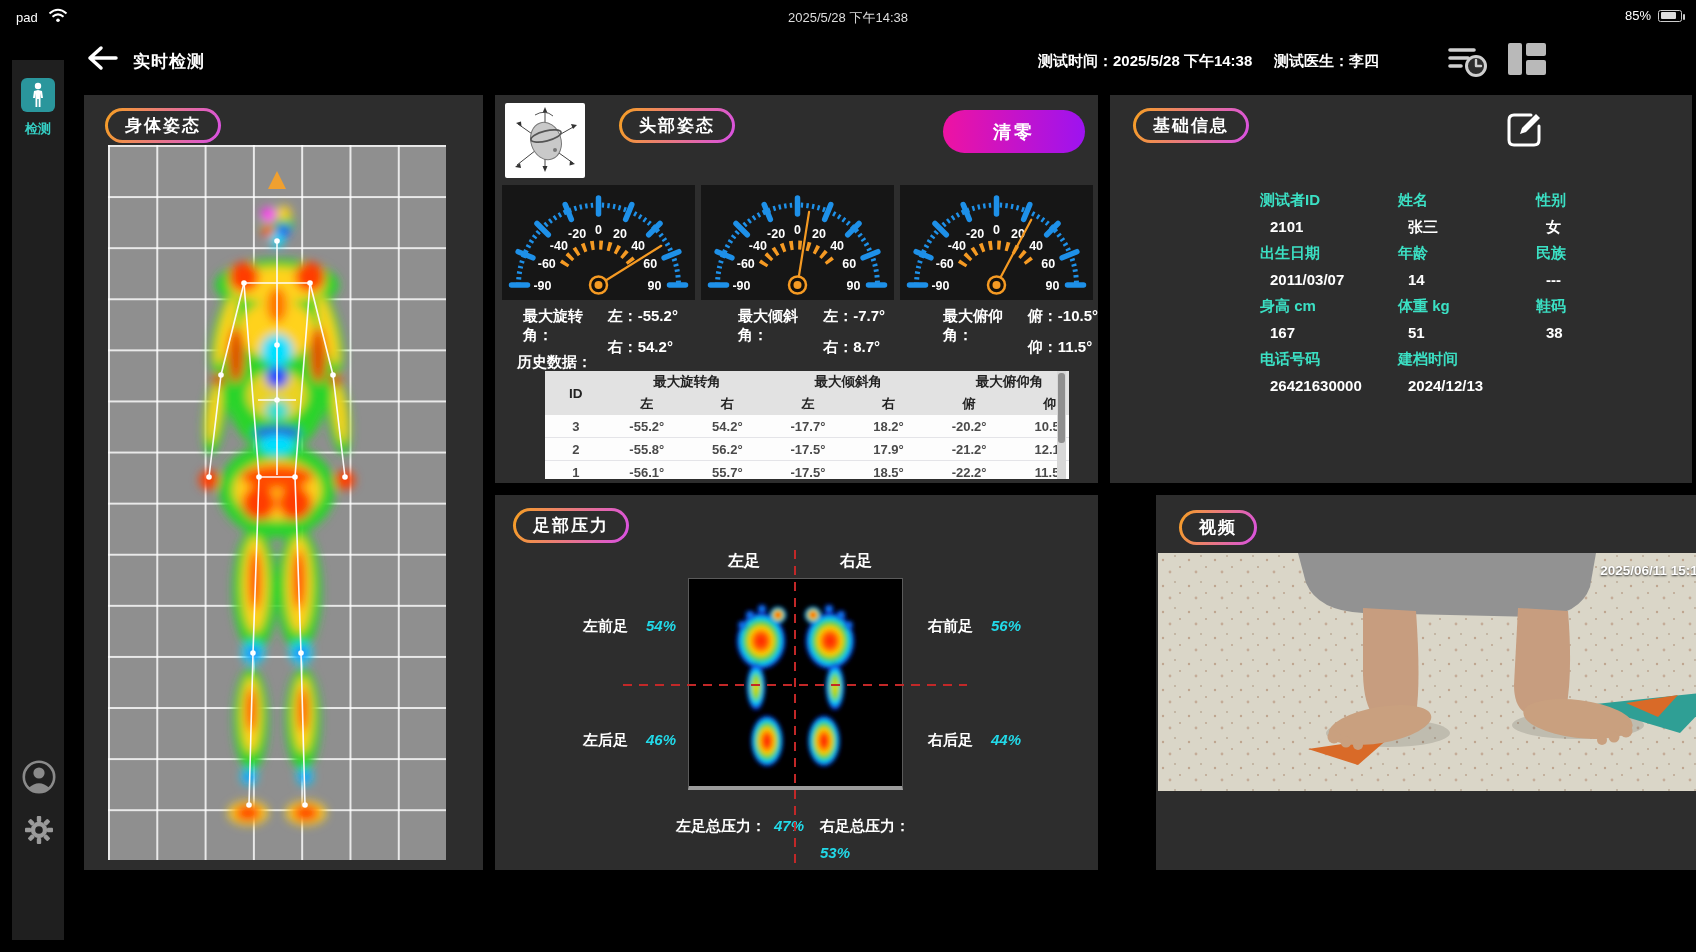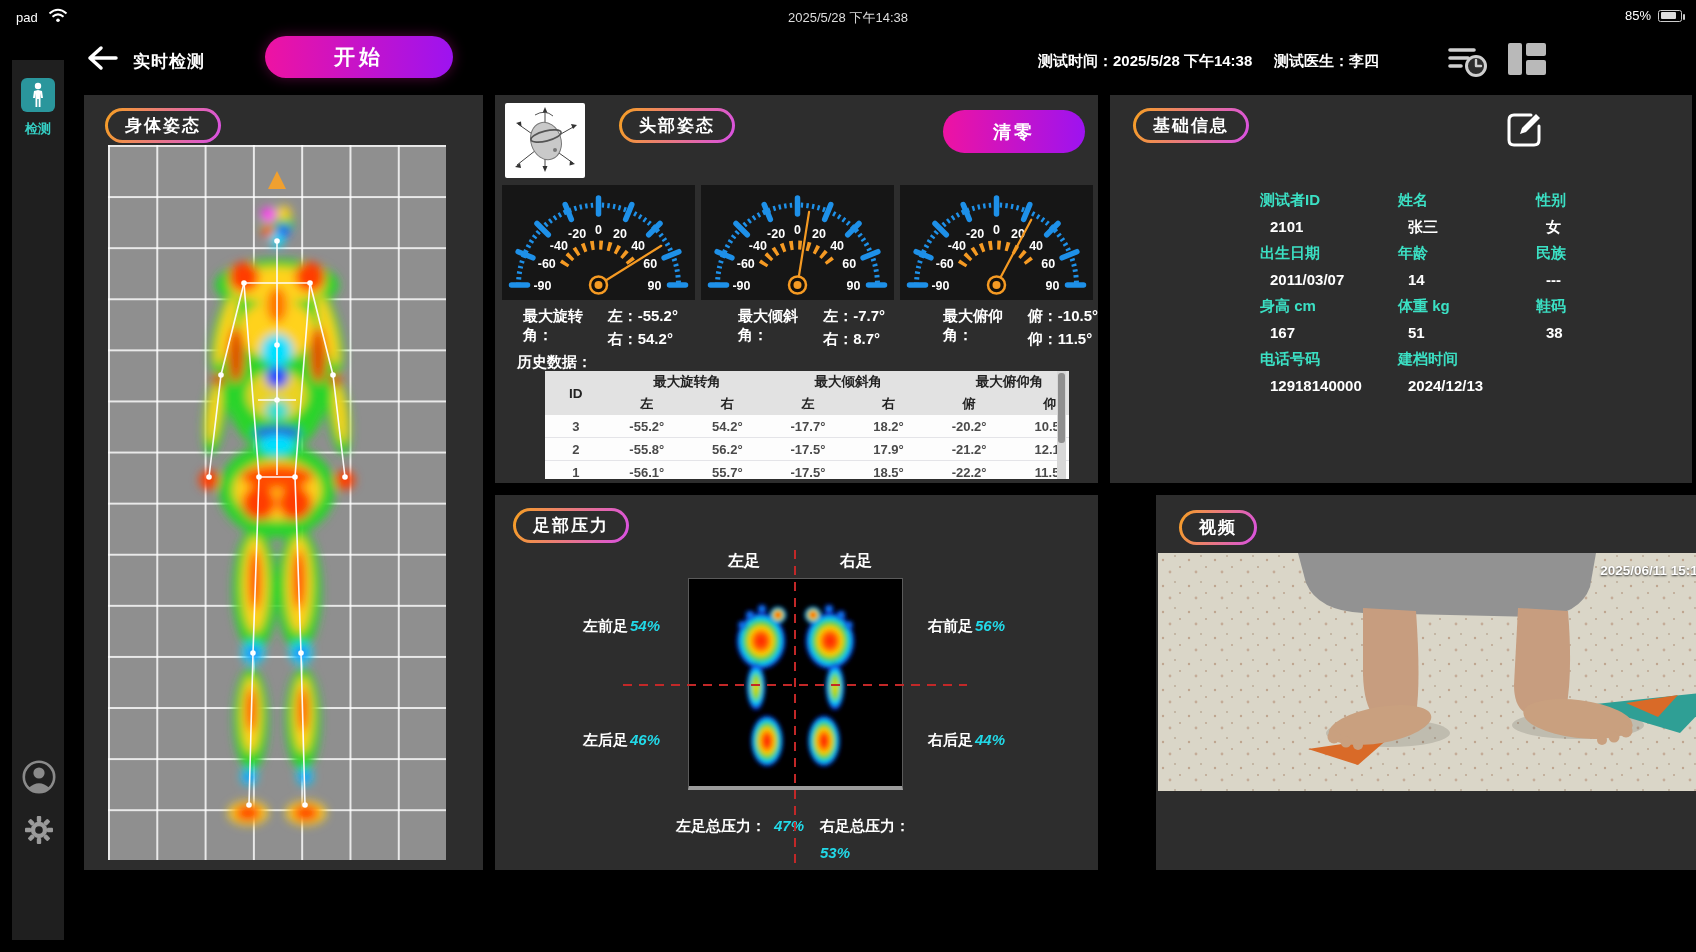--- a/index.html
+++ b/index.html
@@ -61,21 +61,21 @@
   .head-diagram { position:absolute; left:10px; top:8px; width:80px; height:75px; background:#fff; border-radius:2px; }
   .pill-head { position:absolute; left:124px; top:13px; }
   .clear-btn { position:absolute; left:448px; top:15px; width:142px; height:43px; border:none; border-radius:22px;
     background:linear-gradient(90deg,#ee13a2,#9d13f0); color:#fff; font-size:18px; font-weight:bold; letter-spacing:3px; cursor:pointer; font-family:inherit; }
   .gauges { position:absolute; left:7px; top:90px; display:flex; gap:6px; }
   .gauge-box { width:193px; height:115px; background:#161616; }
   .readouts { position:absolute; left:0px; top:212px; width:603px; display:flex; }
   .readout { display:flex; align-items:flex-start; }
   .ro-1 { margin-left:28px; } .ro-2 { margin-left:60px; } .ro-3 { margin-left:58px; }
   .ro-metric { font-size:15px; font-weight:bold; }
-  .ro-vals { margin-left:8px; display:flex; flex-direction:column; gap:4px; }
+  .ro-vals { margin-left:8px; display:flex; flex-direction:column; gap:12px; }
   .ro-line { font-size:15px; font-weight:bold; white-space:nowrap; }
   .history-label { position:absolute; left:22px; top:258px; font-size:15px; font-weight:bold; }
   .table-wrap { position:absolute; left:50px; top:276px; width:524px; height:108px; overflow:hidden; background:#fdfdfd; }
   .hist-table { border-collapse:collapse; width:545px; table-layout:fixed; font-size:13px; color:#4a4a4a; }
   .hist-table th { background:#e2e2e2; color:#222; font-weight:bold; padding:2px 4px; }
   .hist-table thead tr:first-child th { font-size:13.5px; }
   .hist-table td { background:#fdfdfd; text-align:center; padding:3.5px 4px; font-weight:600; border-bottom:1px solid #e4e4e8; }
   .hist-table .c-id { width:58px; }
   .hist-table col.c-v { width:76px; }
   .tbl-scroll { position:absolute; left:562px; top:276px; width:9px; height:108px; background:#d7d7d7; }
@@ -84,21 +84,21 @@
   
   .pill-foot { position:absolute; left:18px; top:13px; }
   .foot-col-label { position:absolute; top:56px; font-size:16px; font-weight:bold; }
   .fl-left { left:233px; } .fl-right { left:345px; }
   .foot-box { position:absolute; left:193px; top:83px; width:215px; height:212px; background:#000;
     border:1px solid #5a5a5a; border-bottom:4px solid #9b9b9b; }
   .dash-v { position:absolute; left:299px; top:55px; width:2px; height:313px; z-index:5;
     background:repeating-linear-gradient(to bottom,#c22828 0 9px,transparent 9px 16px); }
   .dash-h { position:absolute; left:128px; top:189px; width:344px; height:2px; z-index:5;
     background:repeating-linear-gradient(to right,#c22828 0 9px,transparent 9px 16px); }
-  .foot-stat { position:absolute; display:flex; gap:2px; align-items:baseline; }
+  .foot-stat { position:absolute; display:flex; gap:18px; align-items:baseline; }
   .fs-label { font-size:15px; font-weight:bold; color:#fff; }
   .fs-value { font-size:15px; font-weight:bold; color:#22d9e8;font-style:italic; }
   .fs-lf { left:88px; top:122px; } .fs-rf { left:433px; top:122px; }
   .fs-lr { left:88px; top:236px; } .fs-rr { left:433px; top:236px; }
   .fs-lt { left:181px; top:322px; gap:8px; } .fs-rt { left:325px; top:322px; gap:8px;flex-direction:column; }
 
   
   .pill-info { position:absolute; left:23px; top:13px; }
   .edit-btn { position:absolute; left:393px; top:14px; width:42px; height:42px; cursor:pointer; }
   .bi-grid { position:absolute; left:150px; top:96px; display:grid; grid-template-columns:138px 138px 110px; grid-auto-rows:26.5px; }
@@ -139,21 +139,20 @@
         </span>
     </div>
   </div>
 
   <div class="back-btn">
     <svg width="34" height="32" viewBox="0 0 34 32">
       <path d="M4,16 H30 M4,16 L15,6 M4,16 L15,26" fill="none" stroke="#fff" stroke-width="3.5" stroke-linecap="round" stroke-linejoin="round"></path>
     </svg>
   </div>
   <div class="page-title">实时检测</div>
-  <button class="start-btn">开始</button>
   <div class="hdr-info hdr-time"><span>测试时间：</span><span>2025/5/28 下午14:38</span></div>
   <div class="hdr-info hdr-doctor"><span>测试医生：</span><span>李四</span></div>
   <div class="hdr-icon icon-records">
     <svg width="40" height="34" viewBox="0 0 40 34">
       <path d="M2,6 H26 M2,14 H20 M2,22 H13" stroke="#cfcfcf" stroke-width="3.6" stroke-linecap="round"></path>
       <circle cx="28" cy="22" r="9.5" fill="#2d2d2d" stroke="#cfcfcf" stroke-width="3"></circle>
       <path d="M28,22 V16 M28,22 H33" stroke="#cfcfcf" stroke-width="2.4" stroke-linecap="round"></path>
     </svg>
   </div>
   <div class="hdr-icon icon-layout">
@@ -608,21 +607,21 @@
       <div class="bi-value">---</div>
       <div class="bi-label">身高 cm</div>
       <div class="bi-label">体重 kg</div>
       <div class="bi-label">鞋码</div>
       <div class="bi-value">167</div>
       <div class="bi-value">51</div>
       <div class="bi-value">38</div>
       <div class="bi-label">电话号码</div>
       <div class="bi-label">建档时间</div>
       <div></div>
-      <div class="bi-value">12918140000</div>
+      <div class="bi-value">26421630000</div>
       <div class="bi-value">2024/12/13</div>
       <div></div>
     </div>
   </div>
 
   <div class="panel p-video">
     <span class="pill pill-video">
         <span class="pill-inner">视频</span>
       </span>
     <div class="video-frame">

